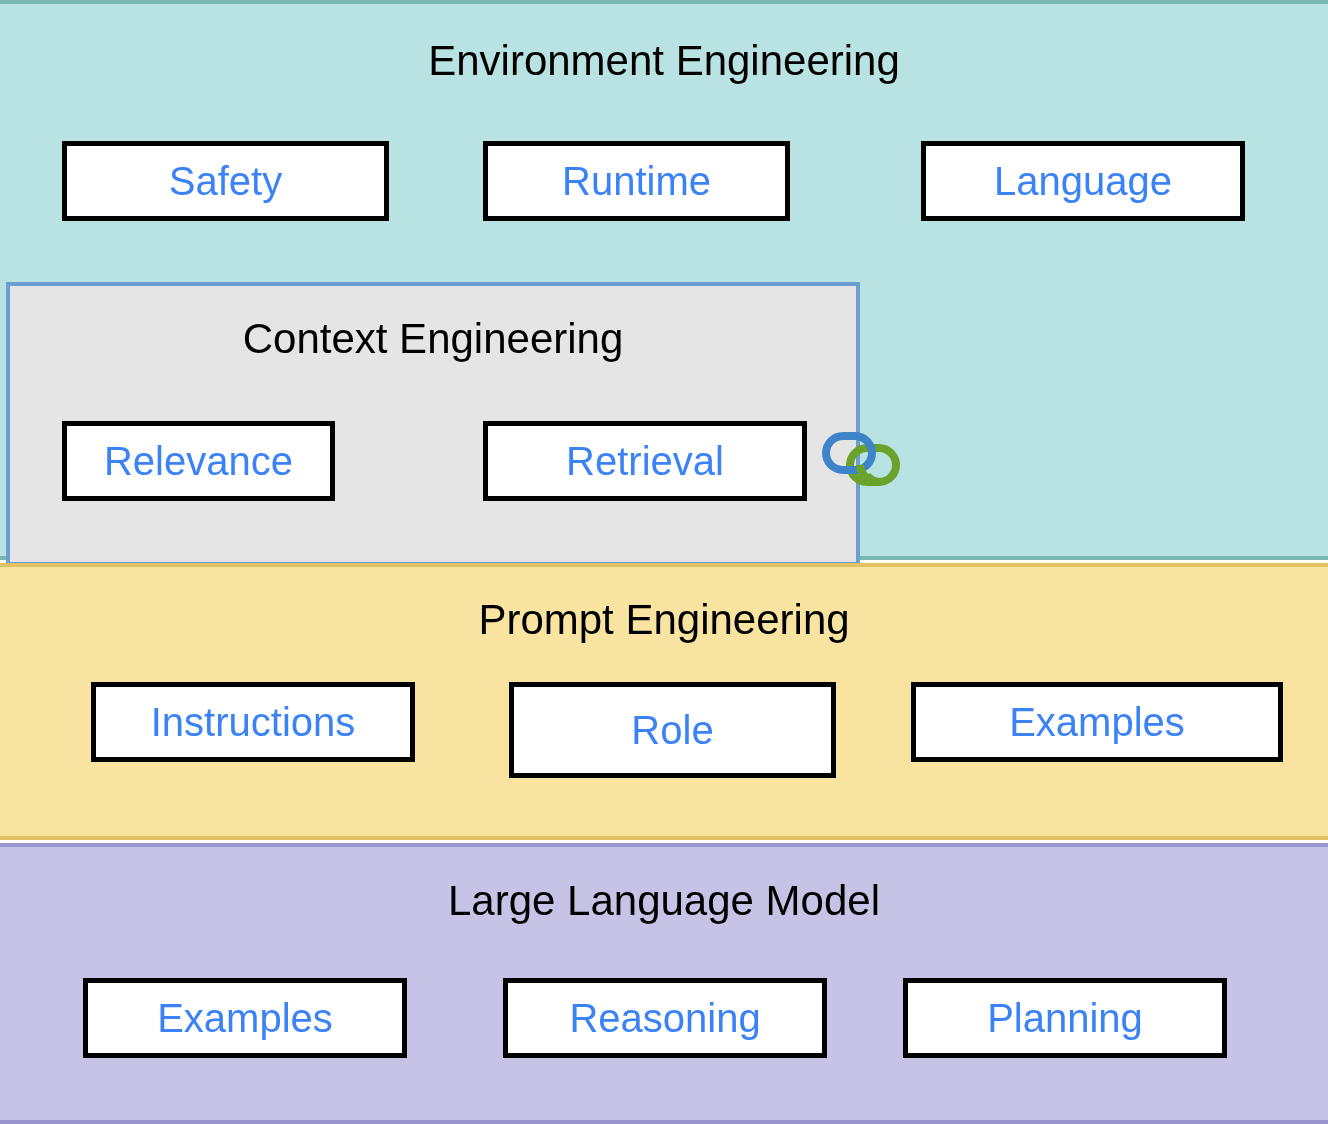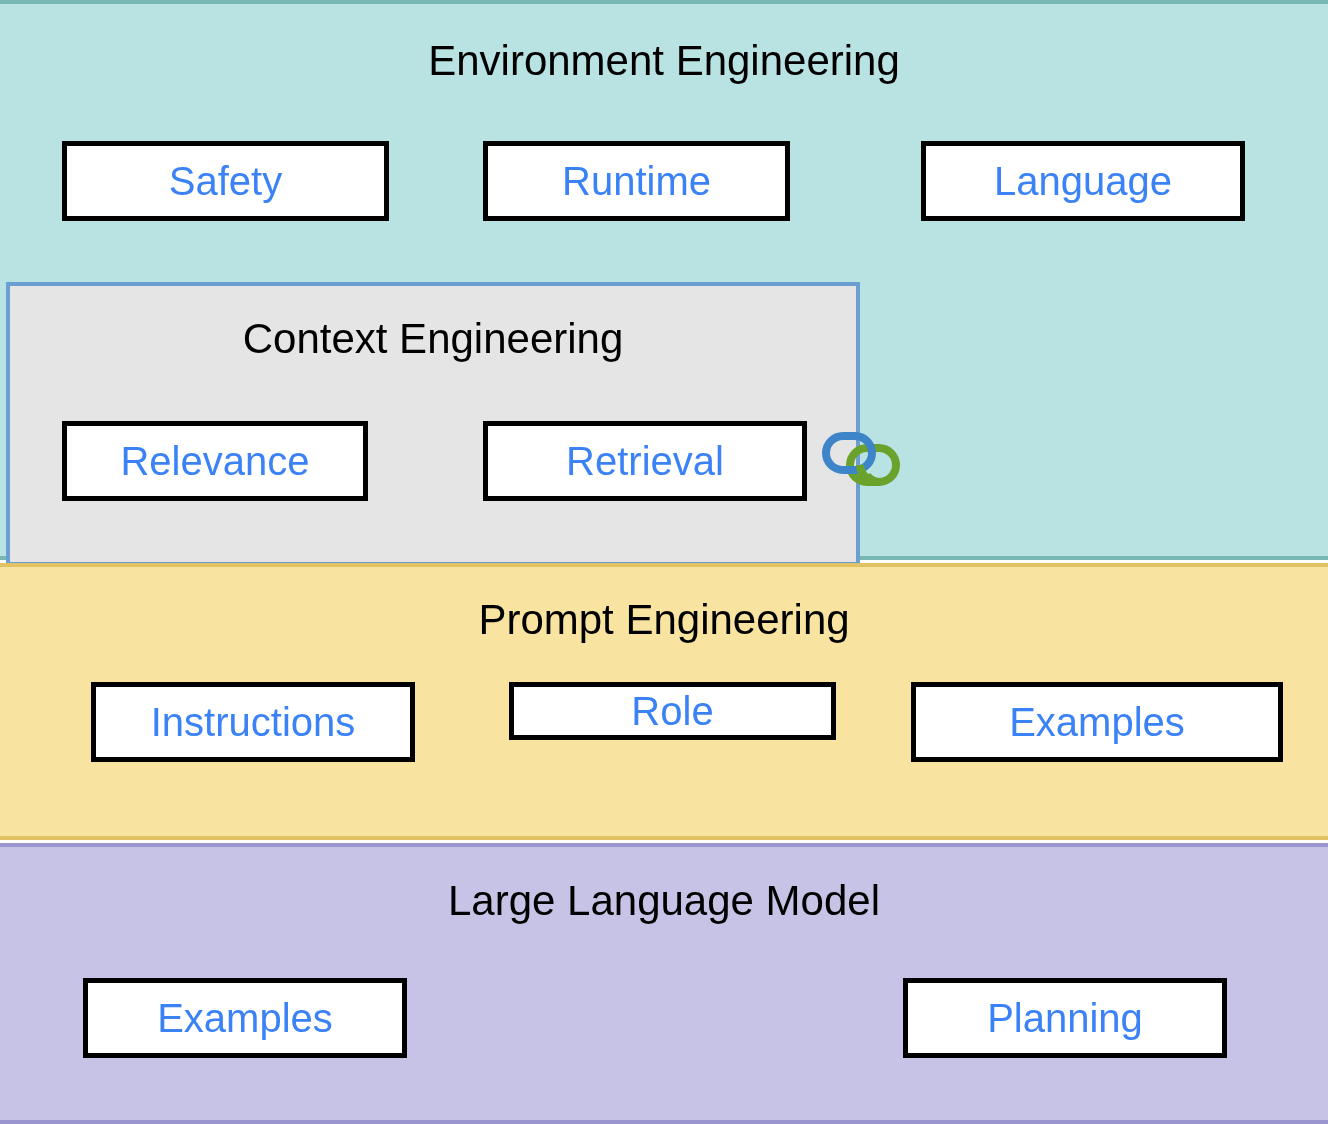--- a/index.html
+++ b/index.html
@@ -96,27 +96,27 @@
     white-space: nowrap;
     z-index: 5;
   }
 
   
   #node-safety   { left: 62px;  top: 141px; width: 327px; height: 80px; }
   #node-runtime  { left: 483px; top: 141px; width: 307px; height: 80px; }
   #node-network  { left: 921px; top: 141px; width: 324px; height: 80px; }
 
   
-  #node-relevance  { left: 62px;  top: 421px; width: 306px; height: 80px; }
+  #node-relevance  { left: 62px;  top: 421px; width: 273px; height: 80px; }
   #node-retrieval  { left: 483px; top: 421px; width: 324px; height: 80px; }
   #node-data-tools { left: 911px; top: 421px; width: 324px; height: 80px; }
 
   
   #node-instructions { left: 91px;  top: 682px; width: 324px; height: 80px; }
-  #node-role         { left: 509px; top: 682px; width: 327px; height: 58px; }
+  #node-role         { left: 509px; top: 682px; width: 327px; height: 96px; }
   #node-examples     { left: 911px; top: 682px; width: 372px; height: 80px; }
 
   
   #node-inference { left: 83px;  top: 978px; width: 324px; height: 80px; }
   #node-reasoning { left: 503px; top: 978px; width: 324px; height: 80px; }
   #node-planning  { left: 903px; top: 978px; width: 324px; height: 80px; }
 
   
   #link-icon {
     position: absolute;
@@ -184,17 +184,20 @@
     <span>Examples</span>
   </div>
 
   <div class="panel" id="panel-llm">
     <div class="panel-title">Large Language Model</div>
   </div>
 
   <div class="node" id="node-inference">
     <span>Examples</span>
   </div>
+  <div class="node" id="node-reasoning">
+    <span>Reasoning</span>
+  </div>
   <div class="node" id="node-planning">
     <span>Planning</span>
   </div>
 
 </div>
 
 </body></html>

